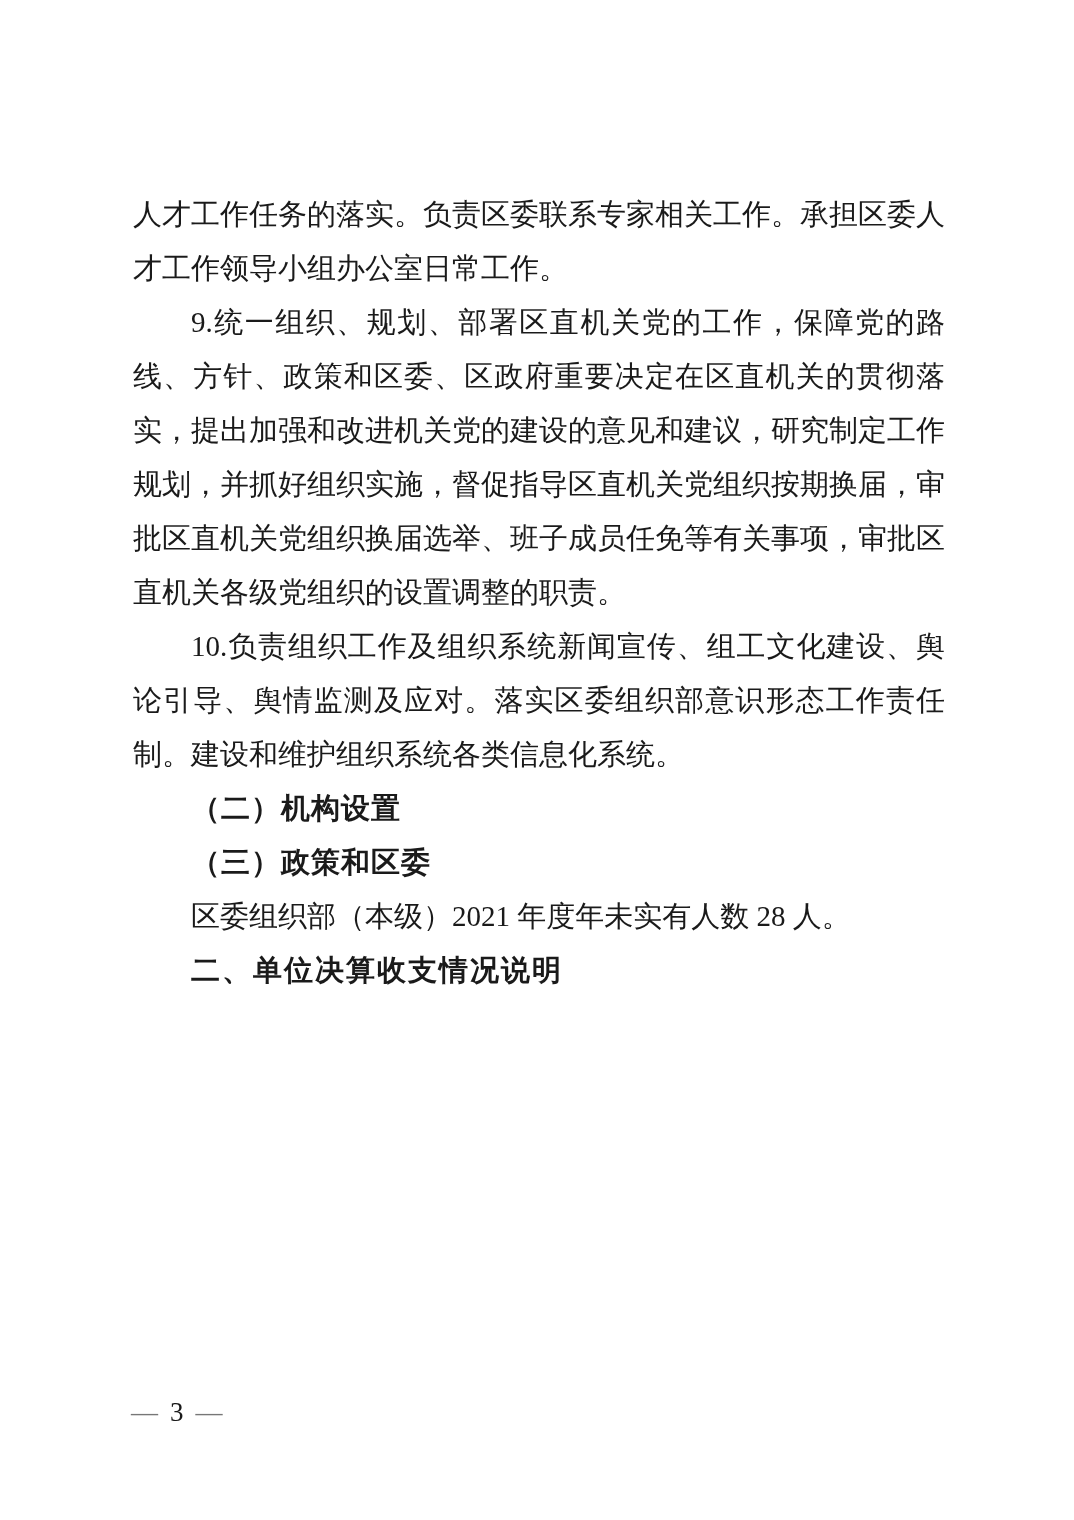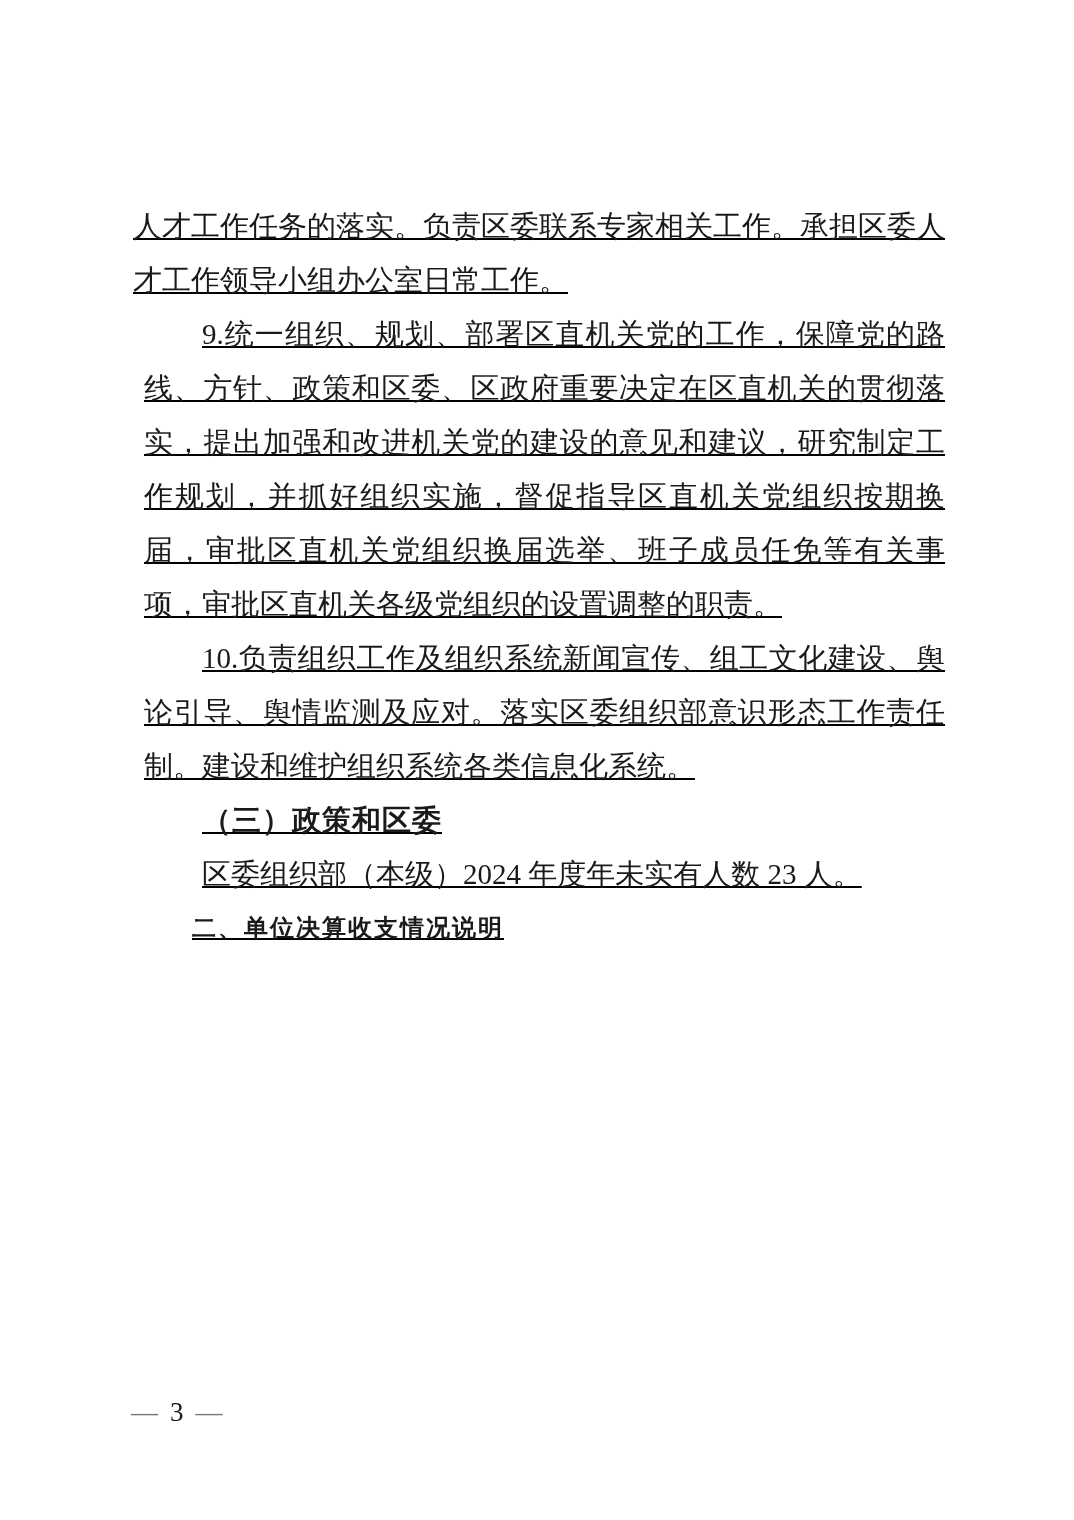--- a/index.html
+++ b/index.html
@@ -15,45 +15,43 @@
     overflow: hidden;
   }
   .page {
     position: absolute;
     inset: 0;
     background: #ffffff;
   }
   .content {
     position: absolute;
     left: 133px;
-    top: 199px;
+    top: 187px;
     width: 812px;
-    text-decoration: underline;
   }
   p.block {
     margin: 0;
     font-size: 29px;
     line-height: 54px;
     color: #1a1a1a;
     text-align: justify;
     letter-spacing: 0;
   }
   p.block.indent {
     text-indent: 2em;
-    margin-left: 11px;
   }
   p.heading-kai {
     font-weight: bold;
     text-align: left;
     letter-spacing: 1px;
   }
   p.heading-hei {
     font-weight: bold;
     font-family: "Liberation Sans", "DejaVu Sans", sans-serif;
-    font-size: 24px;
+    font-size: 29px;
     text-align: left;
     letter-spacing: 2px;
   }
   .footer {
     position: absolute;
     left: 131px;
     top: 1395px;
     font-size: 27px;
     line-height: 34px;
     color: #222222;
@@ -71,22 +69,23 @@
 </head>
 <body>
 
 <div class="page">
 
   <div class="content">
 
   <p class="block body">人才工作任务的落实。负责区委联系专家相关工作。承担区委人才工作领导小组办公室日常工作。</p>
       <p class="block body indent">9.统一组织、规划、部署区直机关党的工作，保障党的路线、方针、政策和区委、区政府重要决定在区直机关的贯彻落实，提出加强和改进机关党的建设的意见和建议，研究制定工作规划，并抓好组织实施，督促指导区直机关党组织按期换届，审批区直机关党组织换届选举、班子成员任免等有关事项，审批区直机关各级党组织的设置调整的职责。</p>
       <p class="block body indent">10.负责组织工作及组织系统新闻宣传、组工文化建设、舆论引导、舆情监测及应对。落实区委组织部意识形态工作责任制。建设和维护组织系统各类信息化系统。</p>
+      <p class="block heading-kai indent">（二）机构设置</p>
       <p class="block heading-kai indent">（三）政策和区委</p>
-      <p class="block body indent">区委组织部（本级）2024 年度年未实有人数 23 人。</p>
+      <p class="block body indent">区委组织部（本级）2021 年度年未实有人数 28 人。</p>
       <p class="block heading-hei indent">二、单位决算收支情况说明</p>
     </div>
 
   <div class="footer">
     <span class="dash left">—</span><span class="num">3</span><span class="dash right">—</span>
   </div>
 
 </div>
 
 </body></html>

